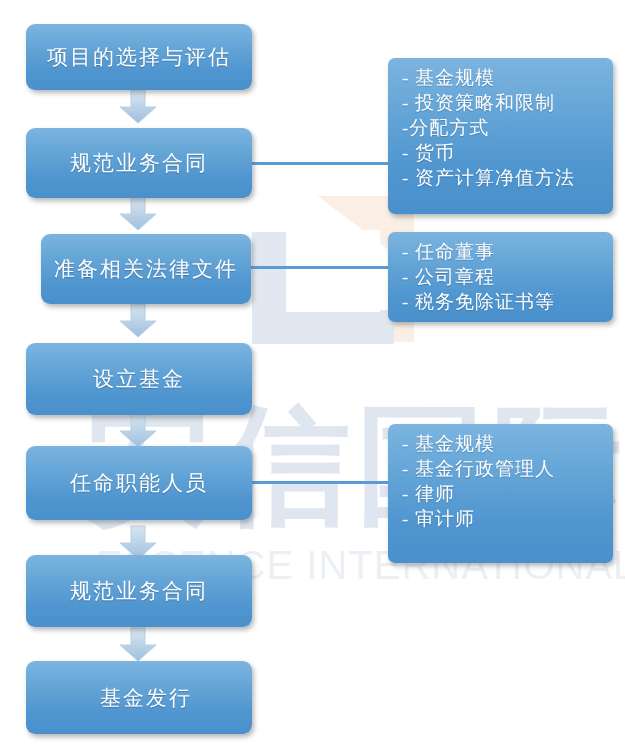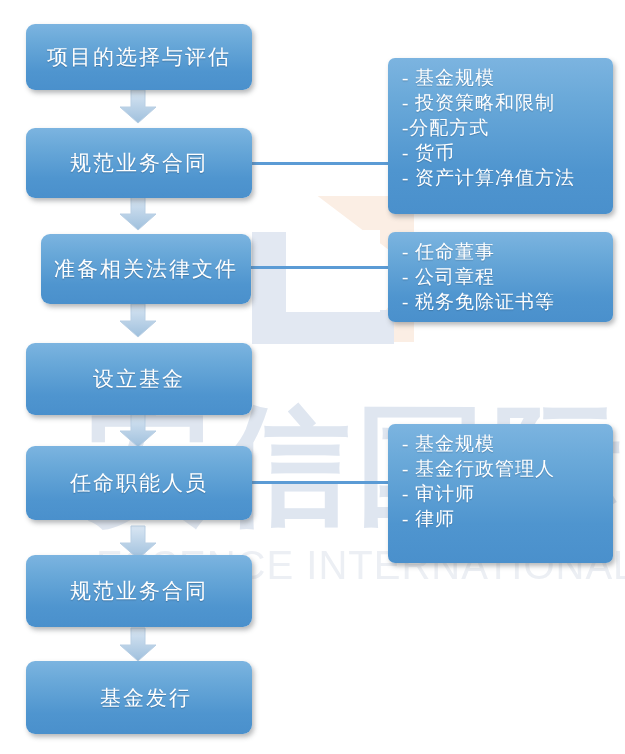--- a/index.html
+++ b/index.html
@@ -233,17 +233,17 @@
 
   <div class="box box-detail" style="left:388px; top:232px; width:225px; height:90px;">
     <div class="detail-line">- 任命董事</div>
     <div class="detail-line">- 公司章程</div>
     <div class="detail-line">- 税务免除证书等</div>
   </div>
 
   <div class="box box-detail" style="left:388px; top:424px; width:225px; height:139px;">
     <div class="detail-line">- 基金规模</div>
     <div class="detail-line">- 基金行政管理人</div>
+    <div class="detail-line">- 律师</div>
     <div class="detail-line">- 审计师</div>
-    <div class="detail-line">- 律师</div>
   </div>
 
 </div>
 
 </body></html>

